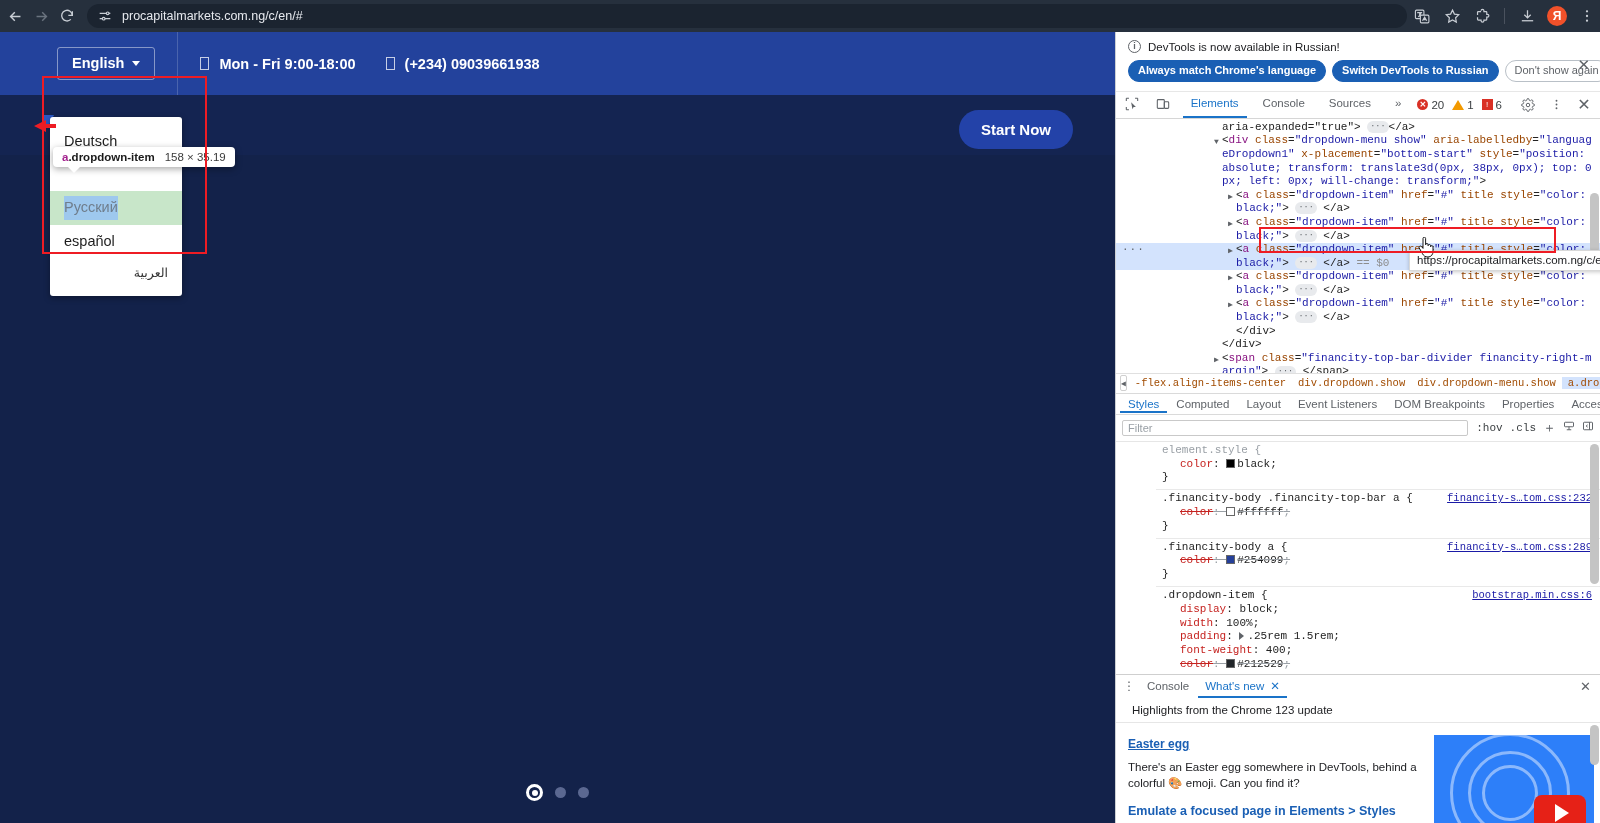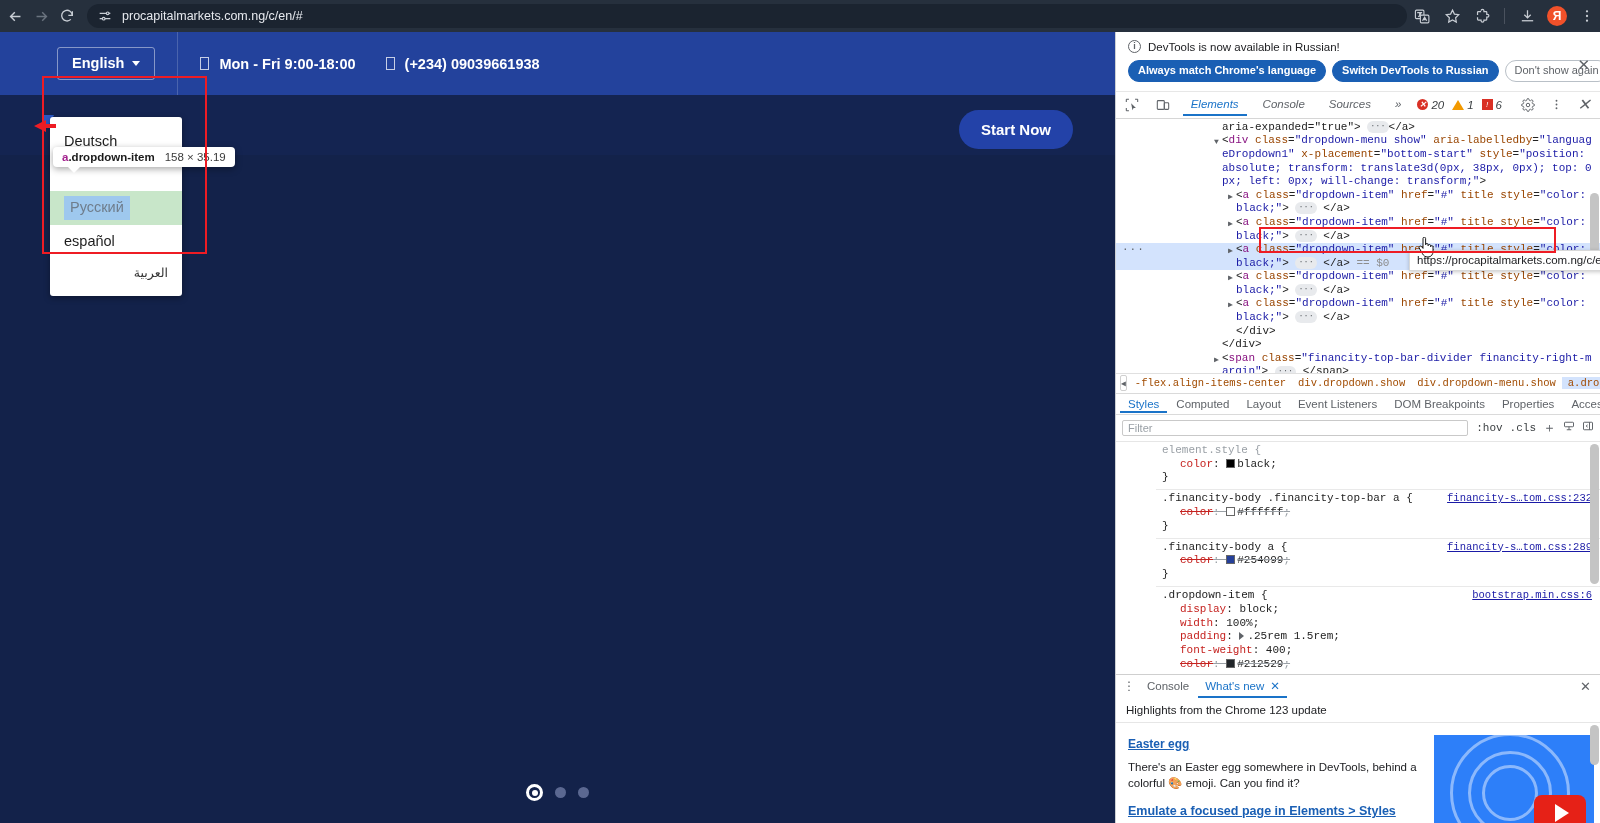--- a/index.html
+++ b/index.html
@@ -103,21 +103,21 @@
   }
   .dropdown-item {
     display:block; padding: 5px 14px; font-size: 14.5px; color:#1d1d1d;
     white-space:nowrap; line-height: 1.6;
   }
   .dropdown-item.rtl { direction: rtl; font-size: 12.5px; color:#333; }
   .dropdown-item.inspected {
     background: #c8e6c9;
   }
   .dropdown-item.inspected span.sel {
-    background: #9ec8ee; color:#6f7d8c; display:inline-block; padding: 0 6px;
+    background: #9ec8ee; color:#6f7d8c; display:inline-block; padding: 0 0;
   }
   
   .inspect-tip {
     position:absolute; left: 53px; top: 115px; z-index: 60;
     background:#ffffff; border-radius: 4px; padding: 4px 9px;
     box-shadow: 0 2px 7px rgba(0,0,0,.35);
     display:flex; align-items:baseline; gap: 10px;
     font-family: "Liberation Sans", sans-serif; font-size: 11.5px; white-space:nowrap;
   }
   .inspect-tip .tag { color:#a4248f; font-weight:700; }
@@ -153,22 +153,22 @@
   .dt-notice-btns { display:flex; gap:6px; margin-top:7px; }
   .btn-pill {
     font-size: 11px; border-radius: 11px; padding: 3px 9px; white-space:nowrap;
     border: 1px solid #1a73c8; line-height:1.25; font-weight:700;
   }
   .btn-pill.primary { background:#1a5fb4; color:#fff; border-color:#1a5fb4; }
   .btn-pill.ghost { background:#fff; color:#5f6368; border-color:#b9c0c7; font-weight:400;}
   .notice-close { position:absolute; right: 10px; top: 24px; color:#5f6368; font-size: 15px; }
 
   .dt-tabbar {
-    display:flex; align-items:center; height: 27px; border-bottom:1px solid #d6d6d6;
-    padding: 0 4px; gap: 8px; font-style: italic;
+    display:flex; height: 27px; border-bottom:1px solid #d6d6d6;
+    padding: 0 4px; gap: 8px;
   }
   .dt-tool-ico { width:24px;height:24px;display:flex;align-items:center;justify-content:center;color:#5f6368;}
   .dt-tab {
     font-size: 11.5px; color:#5f6368; padding: 5px 8px 6px; white-space:nowrap;
   }
   .dt-tab.active { color:#1a73c8; box-shadow: inset 0 -2px 0 #1a73c8; }
   .dt-counts { margin-left:auto; display:flex; align-items:center; gap:8px; font-size:11.5px; color:#3c4043; }
   .cnt { display:flex;align-items:center;gap:3px; }
   .ic-err { width:11px;height:11px;border-radius:50%;background:#d93025;color:#fff;font-size:8px;line-height:11px;text-align:center;font-weight:700;}
   .ic-warn { width:0;height:0;border-left:6px solid transparent;border-right:6px solid transparent;border-bottom:10px solid #f29900;}
@@ -257,27 +257,27 @@
   
   .drawer-tabbar {
     display:flex; align-items:center; height: 24px; border-top:1px solid #cfcfcf;
     background:#fff; padding-left: 4px; gap:2px;
   }
   .kebab { width:18px;height:20px;display:flex;align-items:center;justify-content:center;color:#5f6368;font-size:12px;}
   .drawer-tab { font-size: 11.5px; color:#5f6368; padding: 4px 7px 5px; display:flex;align-items:center;gap:6px;}
   .drawer-tab.active { color:#1a73c8; box-shadow: inset 0 -2px 0 #1a73c8; }
   .drawer-close-x { margin-left:auto; color:#5f6368; font-size: 13px; padding-right: 9px;}
   .whatsnew-sub {
-    font-size: 11.5px; color:#202124; padding: 6px 10px; border-bottom:1px solid #e6e6e6;
+    font-size: 11.5px; color:#202124; padding: 6px 16px; border-bottom:1px solid #e6e6e6;
     position:relative;
   }
   .wn-body { position:relative; padding: 14px 10px 0 12px; height: 105px; overflow:hidden; }
   .wn-h { font-size: 12px; font-weight:700; color:#1a5fb4; text-decoration: underline; }
   .wn-p { font-size: 11.5px; color:#202124; margin-top: 8px; width: 290px; line-height: 1.45;}
-  .wn-h2 { font-size: 12.5px; font-weight:700; color:#1a5fb4; margin-top: 12px; text-decoration: underline; }
+  .wn-h2 { font-size: 12.5px; font-weight:700; color:#1a5fb4; margin-top: 12px; }
   .wn-thumb {
     position:absolute; right: 6px; top: 12px; width: 160px; height: 96px;
     background: #2d7ff9; overflow:hidden;
   }
   .wn-thumb .ring { position:absolute; border:3px solid rgba(255,255,255,.45); border-radius:50%;}
   .wn-play {
     position:absolute; right: 8px; bottom: 0px; width: 52px; height: 36px;
     background:#e62117; border-radius: 8px; display:flex;align-items:center;justify-content:center;
   }
   .wn-play::after { content:""; border-left: 14px solid #fff; border-top:9px solid transparent; border-bottom: 9px solid transparent; margin-left:4px;}

